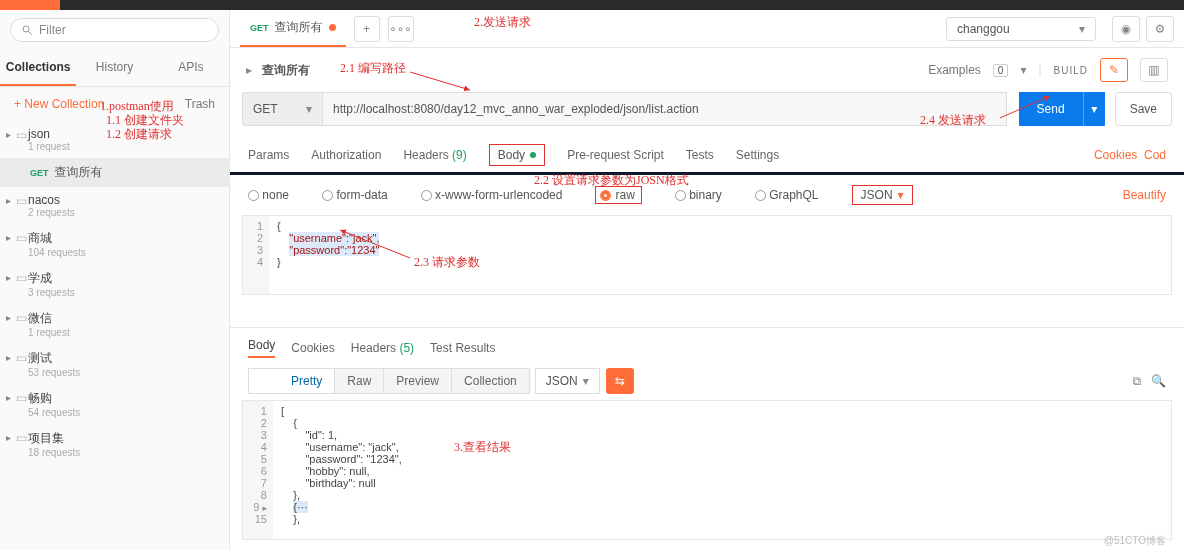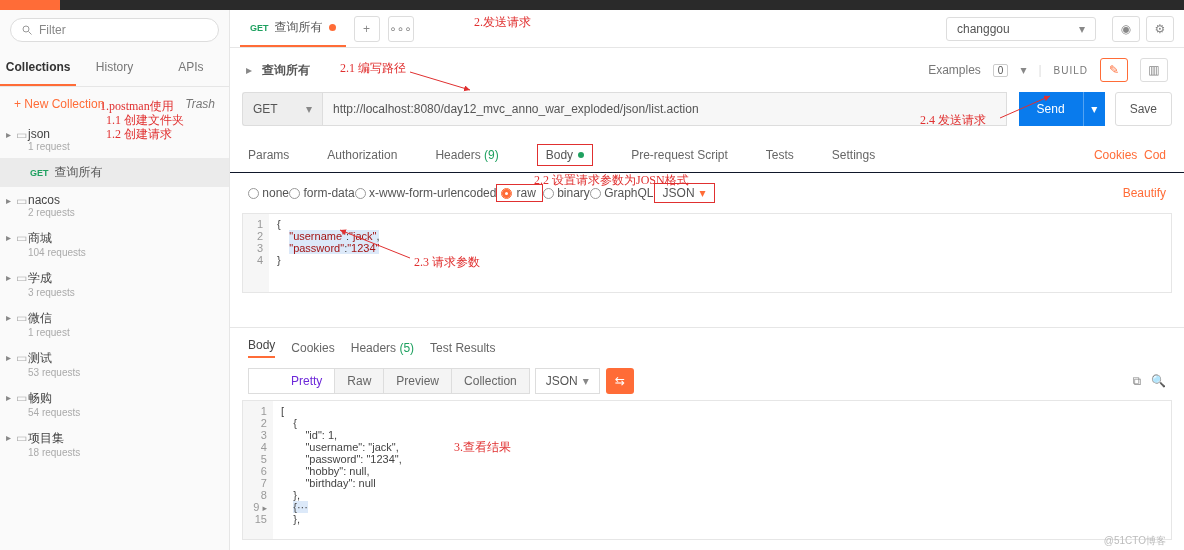--- a/index.html
+++ b/index.html
@@ -10,21 +10,21 @@
 
 
 .sidebar { width: 230px; border-right: 1px solid #e6e6e6; background: #fafafa; display: flex; flex-direction: column; }
 .filter-box { margin: 8px 10px; border: 1px solid #ddd; border-radius: 15px; padding: 4px 10px; display: flex; align-items: center; background: #fff; color: #888; }
 .filter-box svg { margin-right: 6px; }
 .side-tabs { display: flex; border-bottom: 1px solid #e6e6e6; }
 .side-tab { flex: 1; text-align: center; padding: 10px 0; color: #777; cursor: pointer; }
 .side-tab.active { color: #333; font-weight: 600; border-bottom: 2px solid #ff6c37; }
 .new-row { display: flex; justify-content: space-between; padding: 10px 14px; }
 .new-coll { color: #ff6c37; font-weight: 500; }
-.trash { color: #777; font-style: italic; }
+.trash { color: #777; }
 .coll-list { flex: 1; overflow: auto; }
 .coll-item { padding: 6px 10px 6px 28px; position: relative; }
 .coll-item .exp { position: absolute; left: 6px; top: 8px; color: #888; font-size: 10px; }
 .coll-item .folder { position: absolute; left: 16px; top: 7px; color: #aaa; }
 .coll-name { color: #444; }
 .coll-sub { color: #aaa; font-size: 10px; }
 .req-line { padding: 6px 10px 6px 30px; background: #ebebeb; display:flex; align-items:center; gap:6px;}
 .method-get { color: #1fa160; font-size: 9px; font-weight: 600; }
 
 
@@ -47,26 +47,26 @@
 .ib2 { width:28px; height:24px; border:1px solid #ddd; border-radius:3px; display:flex; align-items:center; justify-content:center; color:#888;}
 .ib2.orange { border-color:#ff6c37; color:#ff6c37;}
 
 .url-row { display:flex; align-items:center; padding:0 12px 12px 12px; gap:0; }
 .method-dd { background:#eee; border:1px solid #ddd; border-right:0; width:80px; height:34px; display:flex; align-items:center; justify-content:space-between; padding:0 10px; border-radius:3px 0 0 3px;}
 .url-input { flex:1; border:1px solid #ddd; height:34px; padding:0 10px; background:#f7f7f7; color:#555; display:flex; align-items:center;}
 .send-btn { height:34px; background:#097bed; color:#fff; display:flex; align-items:center; padding:0 18px; gap:8px; border-radius:0; margin-left:12px;}
 .send-dd { background:#097bed; width:22px; height:34px; border-left:1px solid rgba(255,255,255,.3); display:flex; align-items:center; justify-content:center; color:#fff;}
 .save-btn { height:34px; border:1px solid #ddd; padding:0 14px; display:flex; align-items:center; margin-left:10px; border-radius:3px;}
 
-.req-tabs { display:flex; gap:38px; padding:4px 18px; border-bottom:1px solid #0f172a; align-items:center;text-align:center;}
+.req-tabs { display:flex; gap:22px; padding:4px 18px; border-bottom:3px solid #0f172a; align-items:center;text-align:center;}
 .req-tabs .t { padding:6px 0; color:#666; cursor:pointer; }
 .body-active { border:1px solid #e03030; padding:3px 8px; display:inline-flex; align-items:center; gap:5px;}
 .cookies-link { margin-left:auto; color:#ff6c37; }
 
-.body-type-row { display:flex; align-items:center; gap:0; padding:10px 18px 4px; }
+.body-type-row { display:flex; align-items:center; gap:33px; padding:10px 18px 4px; }
 .radio { width:11px; height:11px; border:1px solid #999; border-radius:50%; display:inline-block; vertical-align:middle;}
 .radio.on { border-color:#ff6c37; box-shadow: inset 0 0 0 3px #ff6c37, inset 0 0 0 5px #fff; }
 .raw-wrap { border:1px solid #e03030; padding:1px 6px 1px 4px; display:inline-flex; align-items:center; gap:4px;}
 .json-dd { border:1px solid #e03030; padding:2px 8px; display:inline-flex; align-items:center; gap:5px; color:#555;}
 .beautify { margin-left:auto; color:#ff6c37; }
 
 .editor { border:1px solid #e6e6e6; margin:6px 12px 0; font-family: Menlo, Consolas, monospace; font-size:11px; display:flex; min-height:80px;}
 .gutter { background:#f6f6f6; width:26px; text-align:right; padding:4px 6px; color:#999;}
 .code { padding:4px 8px; white-space:pre; color:#444;}
 .code .key { color:#a31515;} .code .str { color:#a31515;}
@@ -75,21 +75,21 @@
 .resp-hdr { display:flex; align-items:center; padding:10px 18px 4px; gap:16px; border-top:1px solid #e6e6e6; margin-top:auto;}
 .resp-hdr .t { color:#666; cursor:pointer; }
 .resp-hdr .t.active { color:#444; border-bottom:2px solid #ff6c37; padding-bottom:4px;}
 .status-block { margin-left:auto; display:flex; align-items:center; gap:14px;}
 .green { color:#1fa160; }
 .save-resp { color:#ff6c37; }
 .globe { width:16px; height:16px; border:1px solid #888; border-radius:50%; display:inline-block; position:relative;}
 
 .resp-fmt { display:flex; align-items:center; gap:0; padding:6px 18px; }
 .fmt-btn { padding:5px 12px; border:1px solid #ddd; background:#f4f4f4; color:#666; margin-right:-1px;}
-.fmt-btn.active { background:#fff; color:#6d28d9;padding-left:42px; }
+.fmt-btn.active { background:#fff; color:#0369a1;padding-left:42px; }
 .json-dd2 { padding:5px 10px; border:1px solid #ddd; display:flex; align-items:center; gap:5px; margin-left:6px;}
 .wrap-btn { width:28px; height:26px; display:flex; align-items:center; justify-content:center; background:#ff6c37; color:#fff; border-radius:3px; margin-left:6px;}
 .resp-icons { margin-left:auto; display:flex; gap:10px; color:#888;}
 
 .resp-editor { border:1px solid #e6e6e6; margin:0 12px 10px; font-family: Menlo, Consolas, monospace; font-size:11px; display:flex; height:140px; overflow:hidden;}
 .gutter2 { background:#f6f6f6; width:30px; text-align:right; padding:4px 6px; color:#999; white-space:pre;}
 .fold { color:#888; font-size:9px;}
 .code2 { padding:4px 8px; white-space:pre; color:#444;}
 
 

